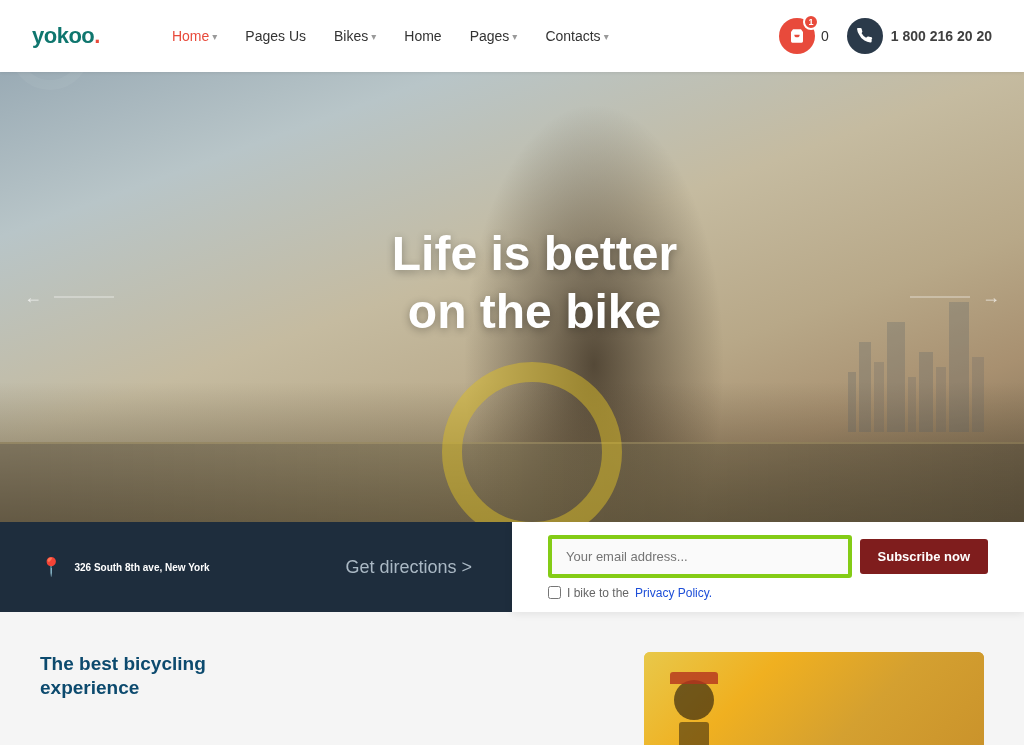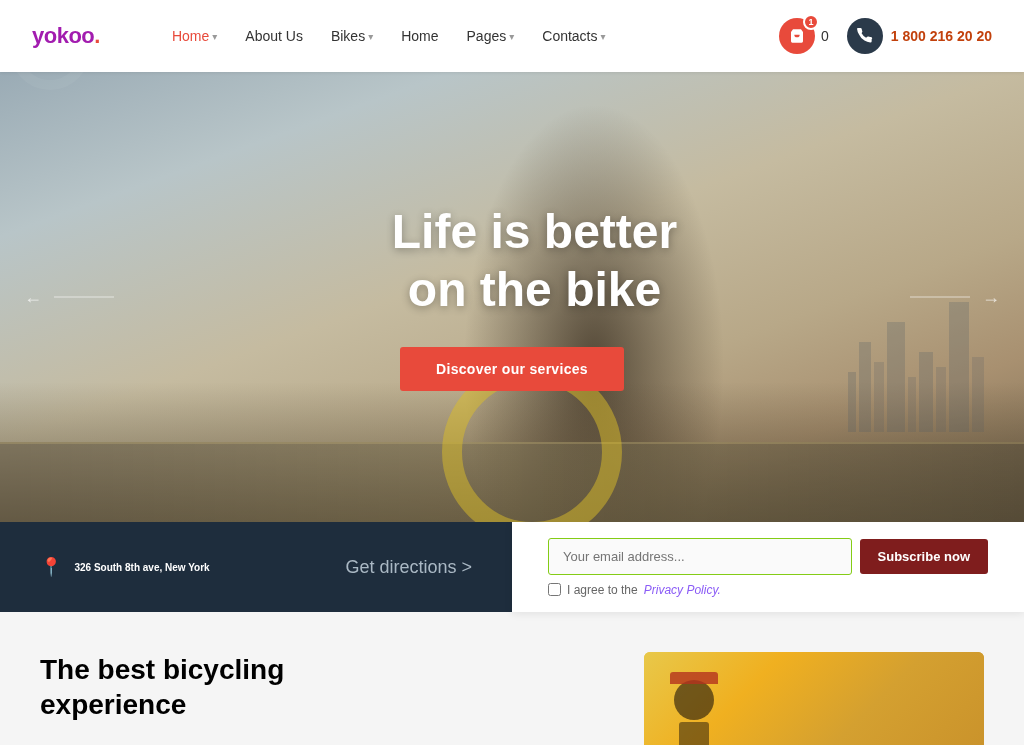--- a/index.html
+++ b/index.html
@@ -16,21 +16,21 @@
       z-index: 10;
       box-shadow: 0 1px 3px rgba(0,0,0,0.08);
     }
     .logo {
       font-size: 22px;
       font-weight: 700;
       color: #1a1a2e;
       margin-right: 40px;
       letter-spacing: -0.5px;
     }
-    .logo span { color: #a21caf; }
+    .logo span { color: #0f766e; }
     .nav {
       display: flex;
       align-items: center;
       gap: 28px;
       flex: 1;
     }
     .nav-item {
       font-size: 14px;
       color: #333;
       cursor: pointer;
@@ -78,21 +78,21 @@
       justify-content: center;
       font-size: 9px;
       color: #fff;
       font-weight: 700;
     }
     .phone-btn {
       display: flex;
       align-items: center;
       gap: 8px;
       font-size: 14px;
-      color: #c2410c;
+      color: #404040;
       font-weight: 600;
       cursor: pointer;
     }
     .phone-icon-wrap {
       width: 36px;
       height: 36px;
       background: #2b3a4a;
       border-radius: 50%;
       display: flex;
       align-items: center;
@@ -210,21 +210,21 @@
       width: 50%;
       background: #fff;
       display: flex;
       align-items: center;
       padding: 0 36px;
       gap: 12px;
       box-shadow: 0 2px 8px rgba(0,0,0,0.08);
     }
     .email-input {
       flex: 1;
-      border: 1px solid #84cc16;
+      border: 4px solid #84cc16;
       border-radius: 3px;
       padding: 10px 14px;
       font-size: 13px;
       color: #999;
       outline: none;
       background: #fafafa;
     }
     .subscribe-btn {
       background: #7f1d1d;
       color: #fff;
@@ -261,23 +261,23 @@
     .bottom-section {
       background: #f5f5f5;
       padding: 40px 40px 20px 40px;
       display: flex;
       gap: 40px;
     }
     .bottom-left {
       flex: 1;
     }
     .bottom-title {
-      font-size: 28px;
+      font-size: 19px;
       font-weight: 800;
-      color: #000000;
+      color: #0c4a6e;
       line-height: 1.25;
     }
     .bottom-right {
       width: 340px;
       height: 130px;
       border-radius: 6px;
       overflow: hidden;
       background: linear-gradient(135deg, #e8c84a 0%, #f0b020 30%, #d4a030 60%, #c8902a 100%);
       position: relative;
     }
@@ -310,21 +310,21 @@
     <span>yokoo</span><span style="color:#e84a3b;">.</span>
   </div>
 
   <nav class="nav">
 
     <div class="nav-item active">
       <span>Home</span>
       <span class="chevron">▾</span>
     </div>
     <div class="nav-item">
-      <span>About Us</span>
+      <span>Pages Us</span>
     </div>
     <div class="nav-item">
       <span>Bikes</span>
       <span class="chevron">▾</span>
     </div>
     <div class="nav-item">
       <span>Home</span>
     </div>
     <div class="nav-item">
       <span>Pages</span>
@@ -389,21 +389,20 @@
   <div class="hero-nav-right">
     <div class="hero-arrow-line"></div>
     <span style="font-size:18px;">→</span>
   </div>
 
   <div class="hero-content">
     <h1 class="hero-title">
       <span>Life is better</span><br>
       <span>on the bike</span>
     </h1>
-    <button class="hero-cta">Discover our services</button>
   </div>
 </section>
 
 <div class="info-bar">
   <div class="info-bar-left">
     <div class="wheel-decoration"></div>
     <div class="wheel-decoration-2"></div>
     <div class="address-block">
       <span class="pin-icon">📍</span>
       <span class="address-text">326 South 8th ave, New York</span>
@@ -411,22 +410,22 @@
     <div class="directions-link">Get directions &gt;</div>
   </div>
   <div class="info-bar-right">
     <div class="info-bar-right-inner">
       <div class="subscribe-row">
         <input class="email-input" type="email" placeholder="Your email address..." style="">
         <button class="subscribe-btn">Subscribe now</button>
       </div>
       <div class="privacy-row">
         <input type="checkbox" style="">
-        <span>I agree to the </span>
-        <span style="color:#8b5cf6;cursor:pointer;font-style:italic;">Privacy Policy.</span>
+        <span>I bike to the </span>
+        <span style="color:#1d4ed8;cursor:pointer;">Privacy Policy.</span>
       </div>
     </div>
   </div>
 </div>
 
 <div class="bottom-section">
   <div class="bottom-left">
     <h2 class="bottom-title">
       <span>The best bicycling</span><br>
       <span>experience</span>

